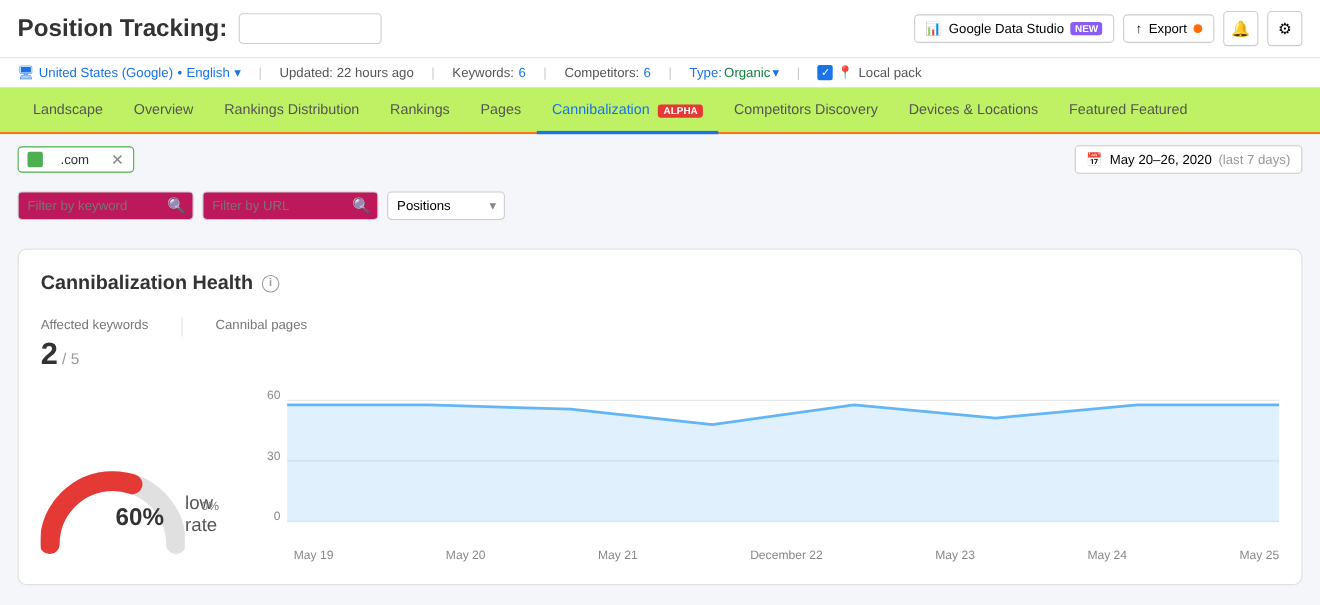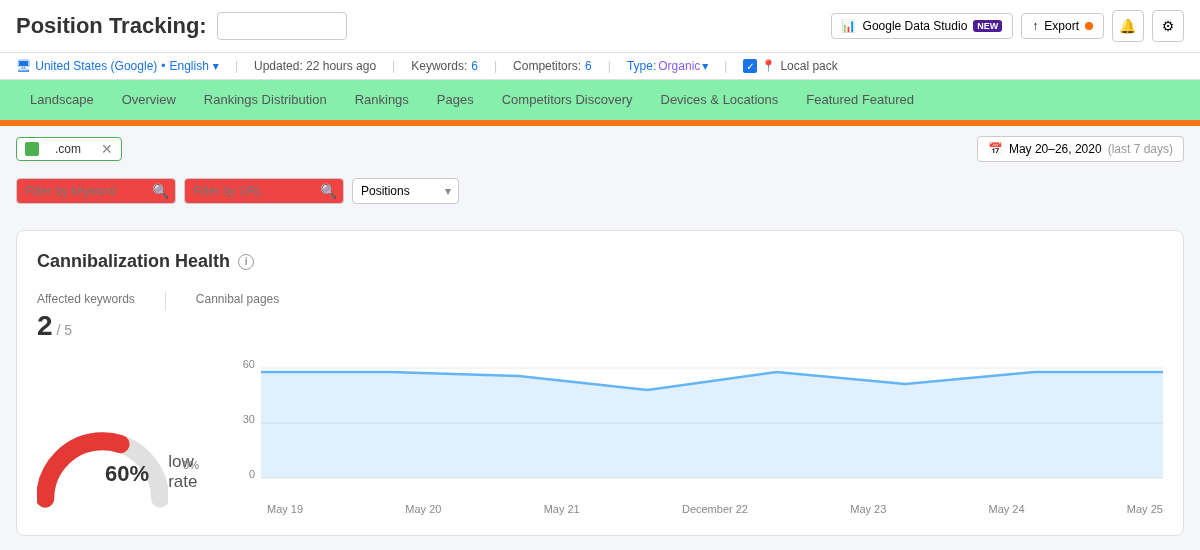--- a/index.html
+++ b/index.html
@@ -4,54 +4,54 @@
   <style>
     * { box-sizing: border-box; margin: 0; padding: 0; }
     body { font-family: Arial, sans-serif; font-size: 13px; background: #f5f6fa; color: #333; width: 1200px; min-height: 550px; overflow: hidden; }
 
     
     .top-bar { display: flex; align-items: center; justify-content: space-between; padding: 10px 16px; background: #fff; border-bottom: 1px solid #e0e0e0; }
     .page-title { font-size: 22px; font-weight: bold; display: flex; align-items: center; gap: 10px; }
     .title-input { border: 1px solid #ccc; border-radius: 4px; padding: 4px 8px; font-size: 16px; width: 130px; color: #333; }
     .top-actions { display: flex; align-items: center; gap: 8px; }
     .btn-gds { display: flex; align-items: center; gap: 6px; border: 1px solid #ccc; border-radius: 4px; padding: 5px 10px; background: #fff; cursor: pointer; font-size: 12px; }
-    .badge-new { background: #4c1d95; color: #fff; font-size: 9px; padding: 1px 4px; border-radius: 3px; font-weight: bold; }
+    .badge-new { background: #8b5cf6; color: #fff; font-size: 9px; padding: 1px 4px; border-radius: 3px; font-weight: bold; }
     .btn-export { display: flex; align-items: center; gap: 6px; border: 1px solid #ccc; border-radius: 4px; padding: 5px 10px; background: #fff; cursor: pointer; font-size: 12px; }
     .dot-orange { width: 8px; height: 8px; border-radius: 50%; background: #ff6b00; display: inline-block; }
     .icon-btn { width: 32px; height: 32px; border: 1px solid #ccc; border-radius: 4px; background: #fff; cursor: pointer; display: flex; align-items: center; justify-content: center; font-size: 14px; }
 
     
     .sub-bar { display: flex; align-items: center; gap: 0; padding: 6px 16px; background: #fff; border-bottom: 1px solid #e0e0e0; font-size: 12px; color: #555; gap: 16px; }
     .sub-bar-link { color: #1a73e8; text-decoration: none; display: flex; align-items: center; gap: 4px; }
     .sub-bar-separator { color: #ccc; }
     .sub-bar-item { display: flex; align-items: center; gap: 4px; }
     .keywords-link { color: #1a73e8; }
     .type-link { color: #1a73e8; display: flex; align-items: center; gap: 2px; cursor: pointer; }
     .checkbox-blue { width: 14px; height: 14px; background: #1a73e8; border-radius: 2px; display: inline-flex; align-items: center; justify-content: center; }
     .checkbox-blue::after { content: '✓'; color: #fff; font-size: 10px; }
 
     
-    .nav-tabs { display: flex; align-items: center; padding: 0 16px; background: #86efac; border-bottom: 6px solid #f97316; }
+    .nav-tabs { display: flex; align-items: center; padding: 0 16px; background: #bef264; border-bottom: 2px solid #f97316; }
     .nav-tab { padding: 12px 14px; font-size: 13px; color: #555; cursor: pointer; border-bottom: 3px solid transparent; margin-bottom: -2px; white-space: nowrap; }
     .nav-tab.active { color: #1a73e8; border-bottom: 3px solid #1a73e8; font-weight: 500; }
     .alpha-badge { background: #e53935; color: #fff; font-size: 9px; padding: 1px 5px; border-radius: 3px; font-weight: bold; margin-left: 4px; text-transform: uppercase; }
 
     
     .filter-bar { display: flex; align-items: center; justify-content: space-between; padding: 10px 16px; background: #f5f6fa; }
     .filter-left { display: flex; align-items: center; gap: 8px; }
     .domain-tag { display: flex; align-items: center; gap: 16px; border: 1px solid #4CAF50; border-radius: 4px; padding: 3px 8px; background: #fff; font-size: 12px; }
     .domain-icon { width: 14px; height: 14px; background: #4CAF50; border-radius: 2px; }
     .domain-x { cursor: pointer; color: #888; font-size: 14px; margin-left: 4px; }
     .filter-right { display: flex; align-items: center; gap: 6px; font-size: 12px; color: #555; }
     .date-btn { display: flex; align-items: center; gap: 6px; border: 1px solid #ccc; border-radius: 4px; padding: 5px 10px; background: #fff; cursor: pointer; font-size: 12px; }
 
     
     .search-row { display: flex; align-items: center; gap: 8px; padding: 6px 16px 10px; background: #f5f6fa; }
     .search-input-wrap { position: relative; }
-    .search-input { border: 1px solid #ccc; border-radius: 4px; padding: 5px 28px 5px 8px; font-size: 12px; width: 160px; background: #ef4444; }
+    .search-input { border: 1px solid #ccc; border-radius: 4px; padding: 5px 28px 5px 8px; font-size: 12px; width: 160px; background: #be185d; }
     .search-icon { position: absolute; right: 6px; top: 50%; transform: translateY(-50%); color: #888; font-size: 14px; cursor: pointer; }
     .positions-select { border: 1px solid #ccc; border-radius: 4px; padding: 5px 28px 5px 8px; font-size: 12px; background: #fff; cursor: pointer; appearance: none; width: 107px; }
     .select-wrap { position: relative; }
     .select-arrow { position: absolute; right: 8px; top: 50%; transform: translateY(-50%); color: #888; font-size: 12px; pointer-events: none; }
 
     
     .main-content { padding: 16px; background: #f5f6fa; }
     .card { background: #fff; border-radius: 8px; border: 1px solid #e0e0e0; padding: 20px; }
 
     .health-title { font-size: 18px; font-weight: 600; display: flex; align-items: center; gap: 8px; margin-bottom: 20px; }
@@ -121,37 +121,41 @@
     <a class="keywords-link">6</a>
   </span>
   <span class="sub-bar-separator">|</span>
   <span class="sub-bar-item">
     <span>Competitors:</span>
     <a class="keywords-link">6</a>
   </span>
   <span class="sub-bar-separator">|</span>
   <span class="sub-bar-item type-link">
     <span>Type:</span>
-    <span style="color:#8b5cf6">Organic</span>
+    <span style="color:#15803d">Organic</span>
     <span>▾</span>
   </span>
   <span class="sub-bar-separator">|</span>
   <span class="sub-bar-item">
     <span class="checkbox-blue"></span>
     <span>📍</span>
     <span>Local pack</span>
   </span>
 </div>
 
 <div class="nav-tabs">
   <div class="nav-tab">Landscape</div>
   <div class="nav-tab">Overview</div>
   <div class="nav-tab">Rankings Distribution</div>
   <div class="nav-tab">Rankings</div>
   <div class="nav-tab">Pages</div>
+  <div class="nav-tab active">
+    <span>Cannibalization</span>
+    <span class="alpha-badge">ALPHA</span>
+  </div>
   <div class="nav-tab">Competitors Discovery</div>
   <div class="nav-tab">Devices &amp; Locations</div>
   <div class="nav-tab">Featured Featured</div>
 </div>
 
 <div class="filter-bar">
   <div class="filter-left">
     <div class="domain-tag">
       <span class="domain-icon"></span>
       <span>.com</span>

